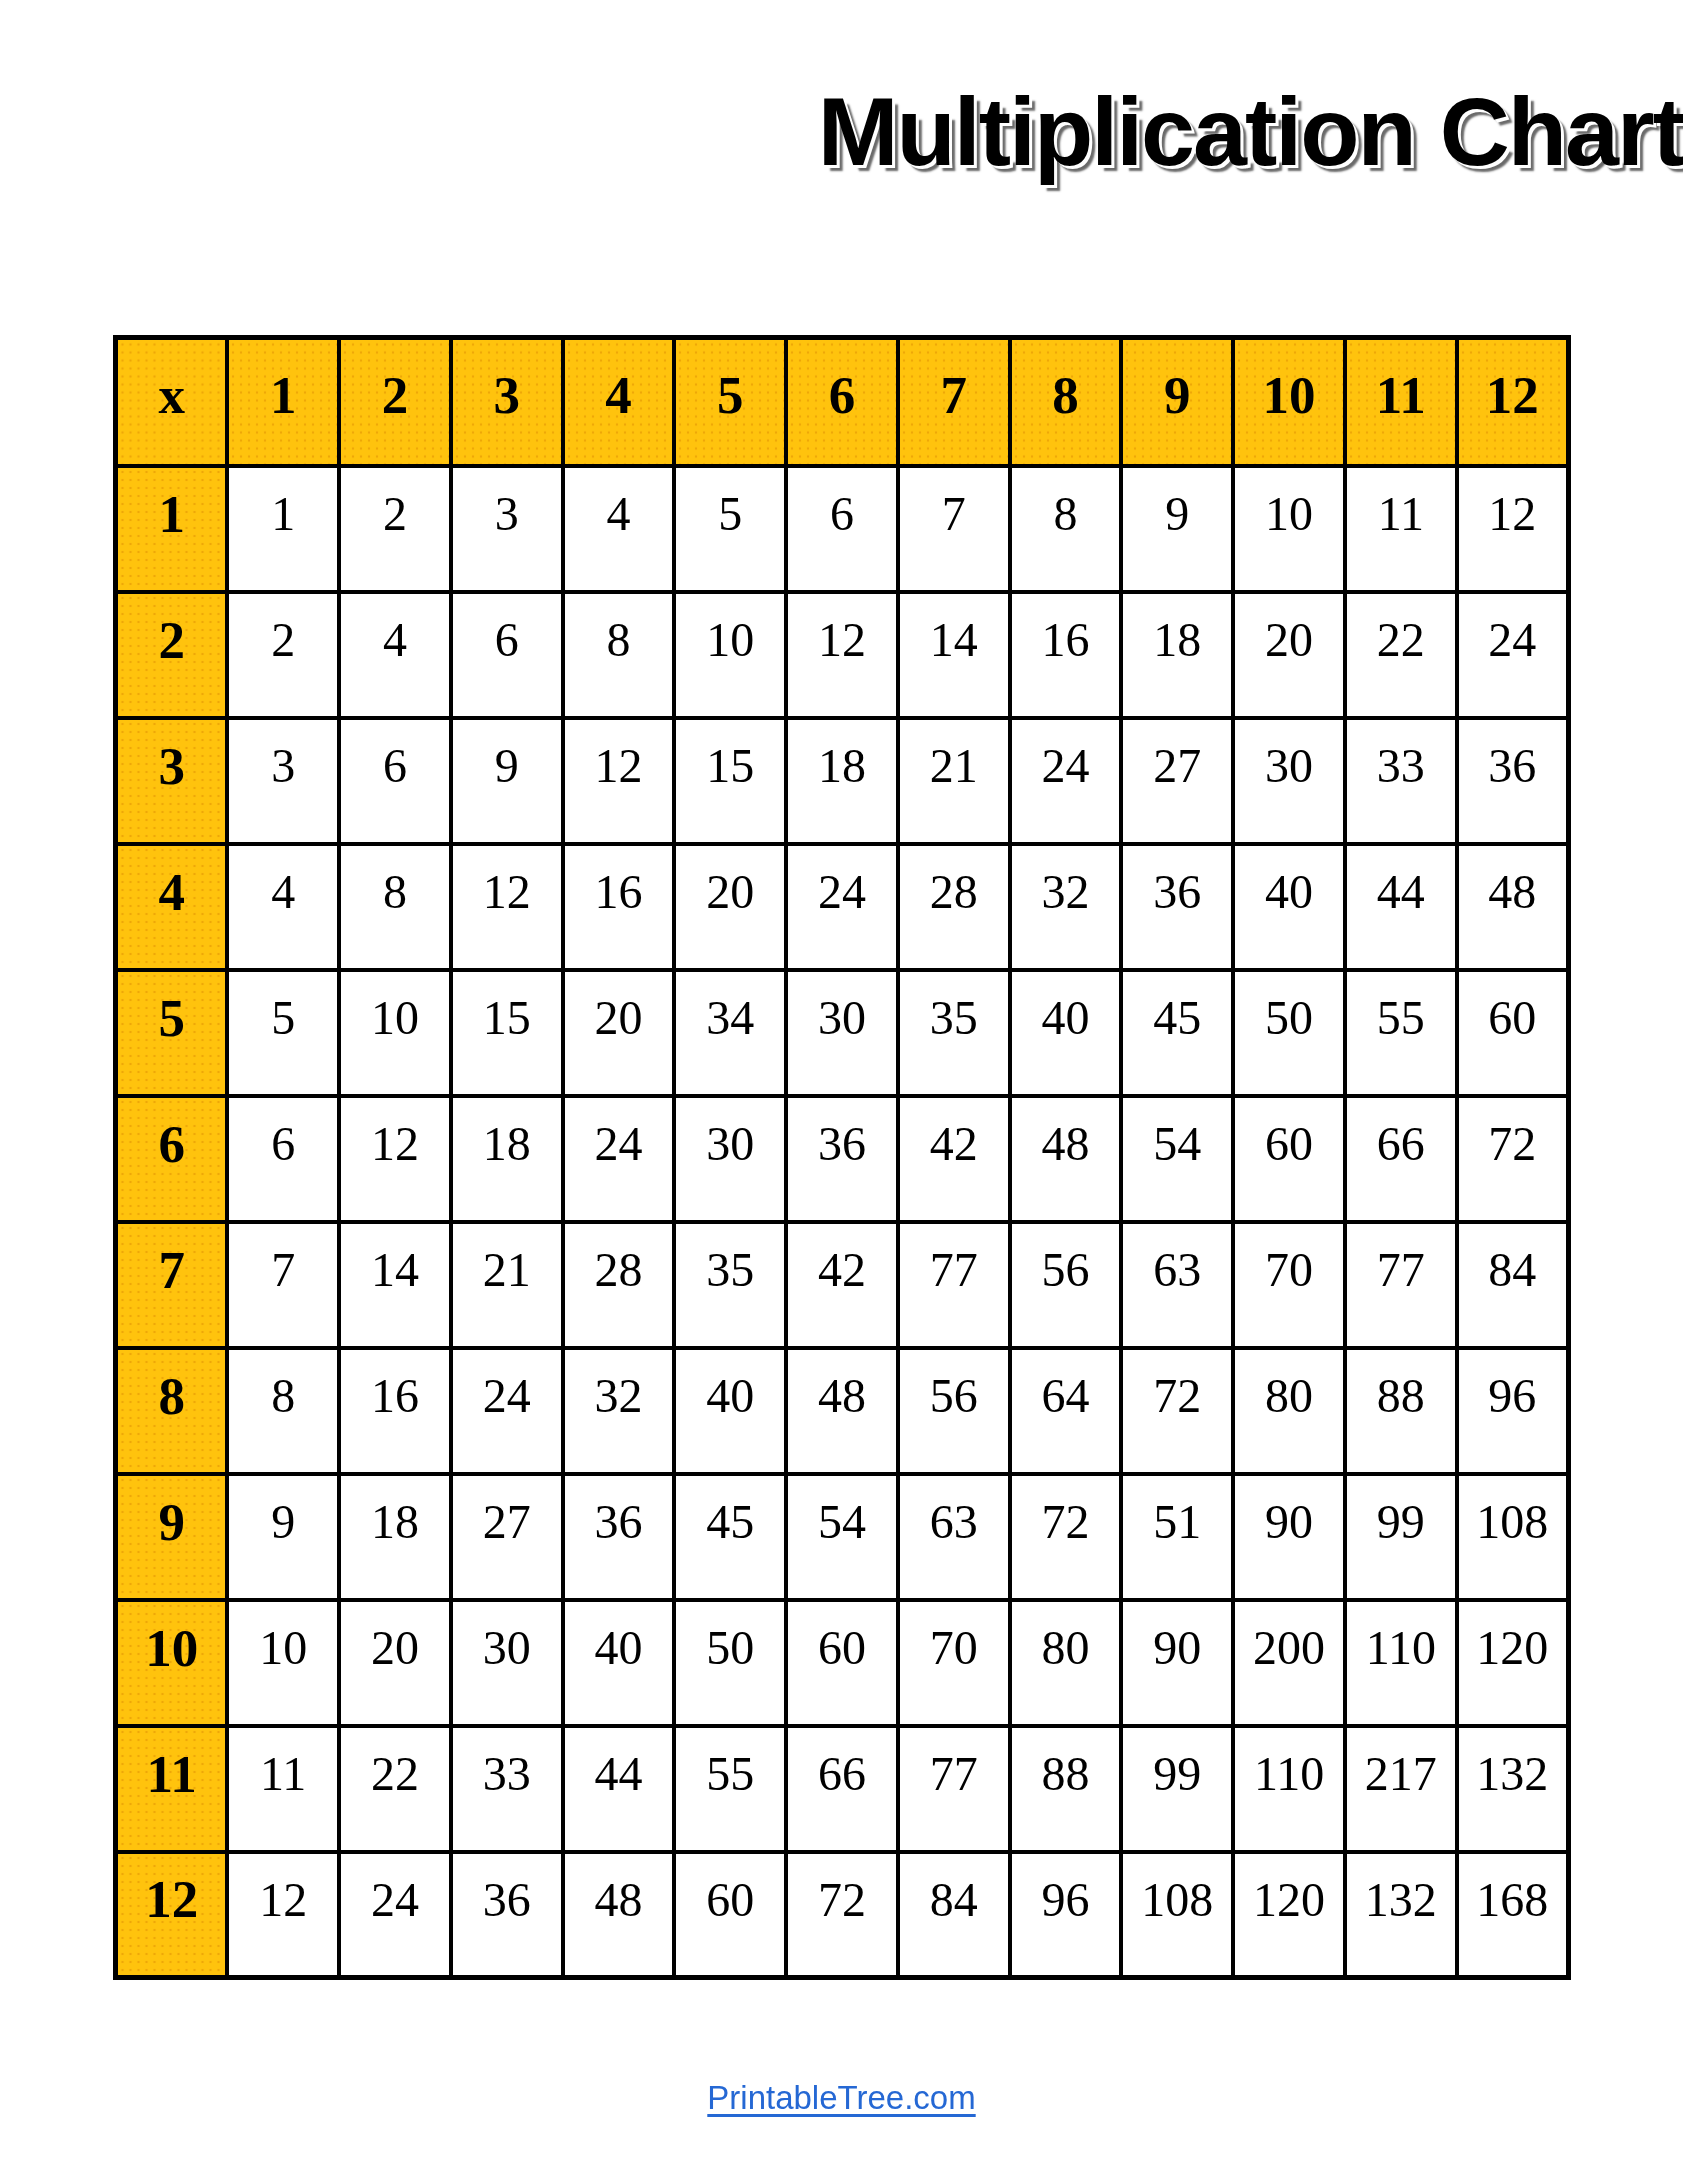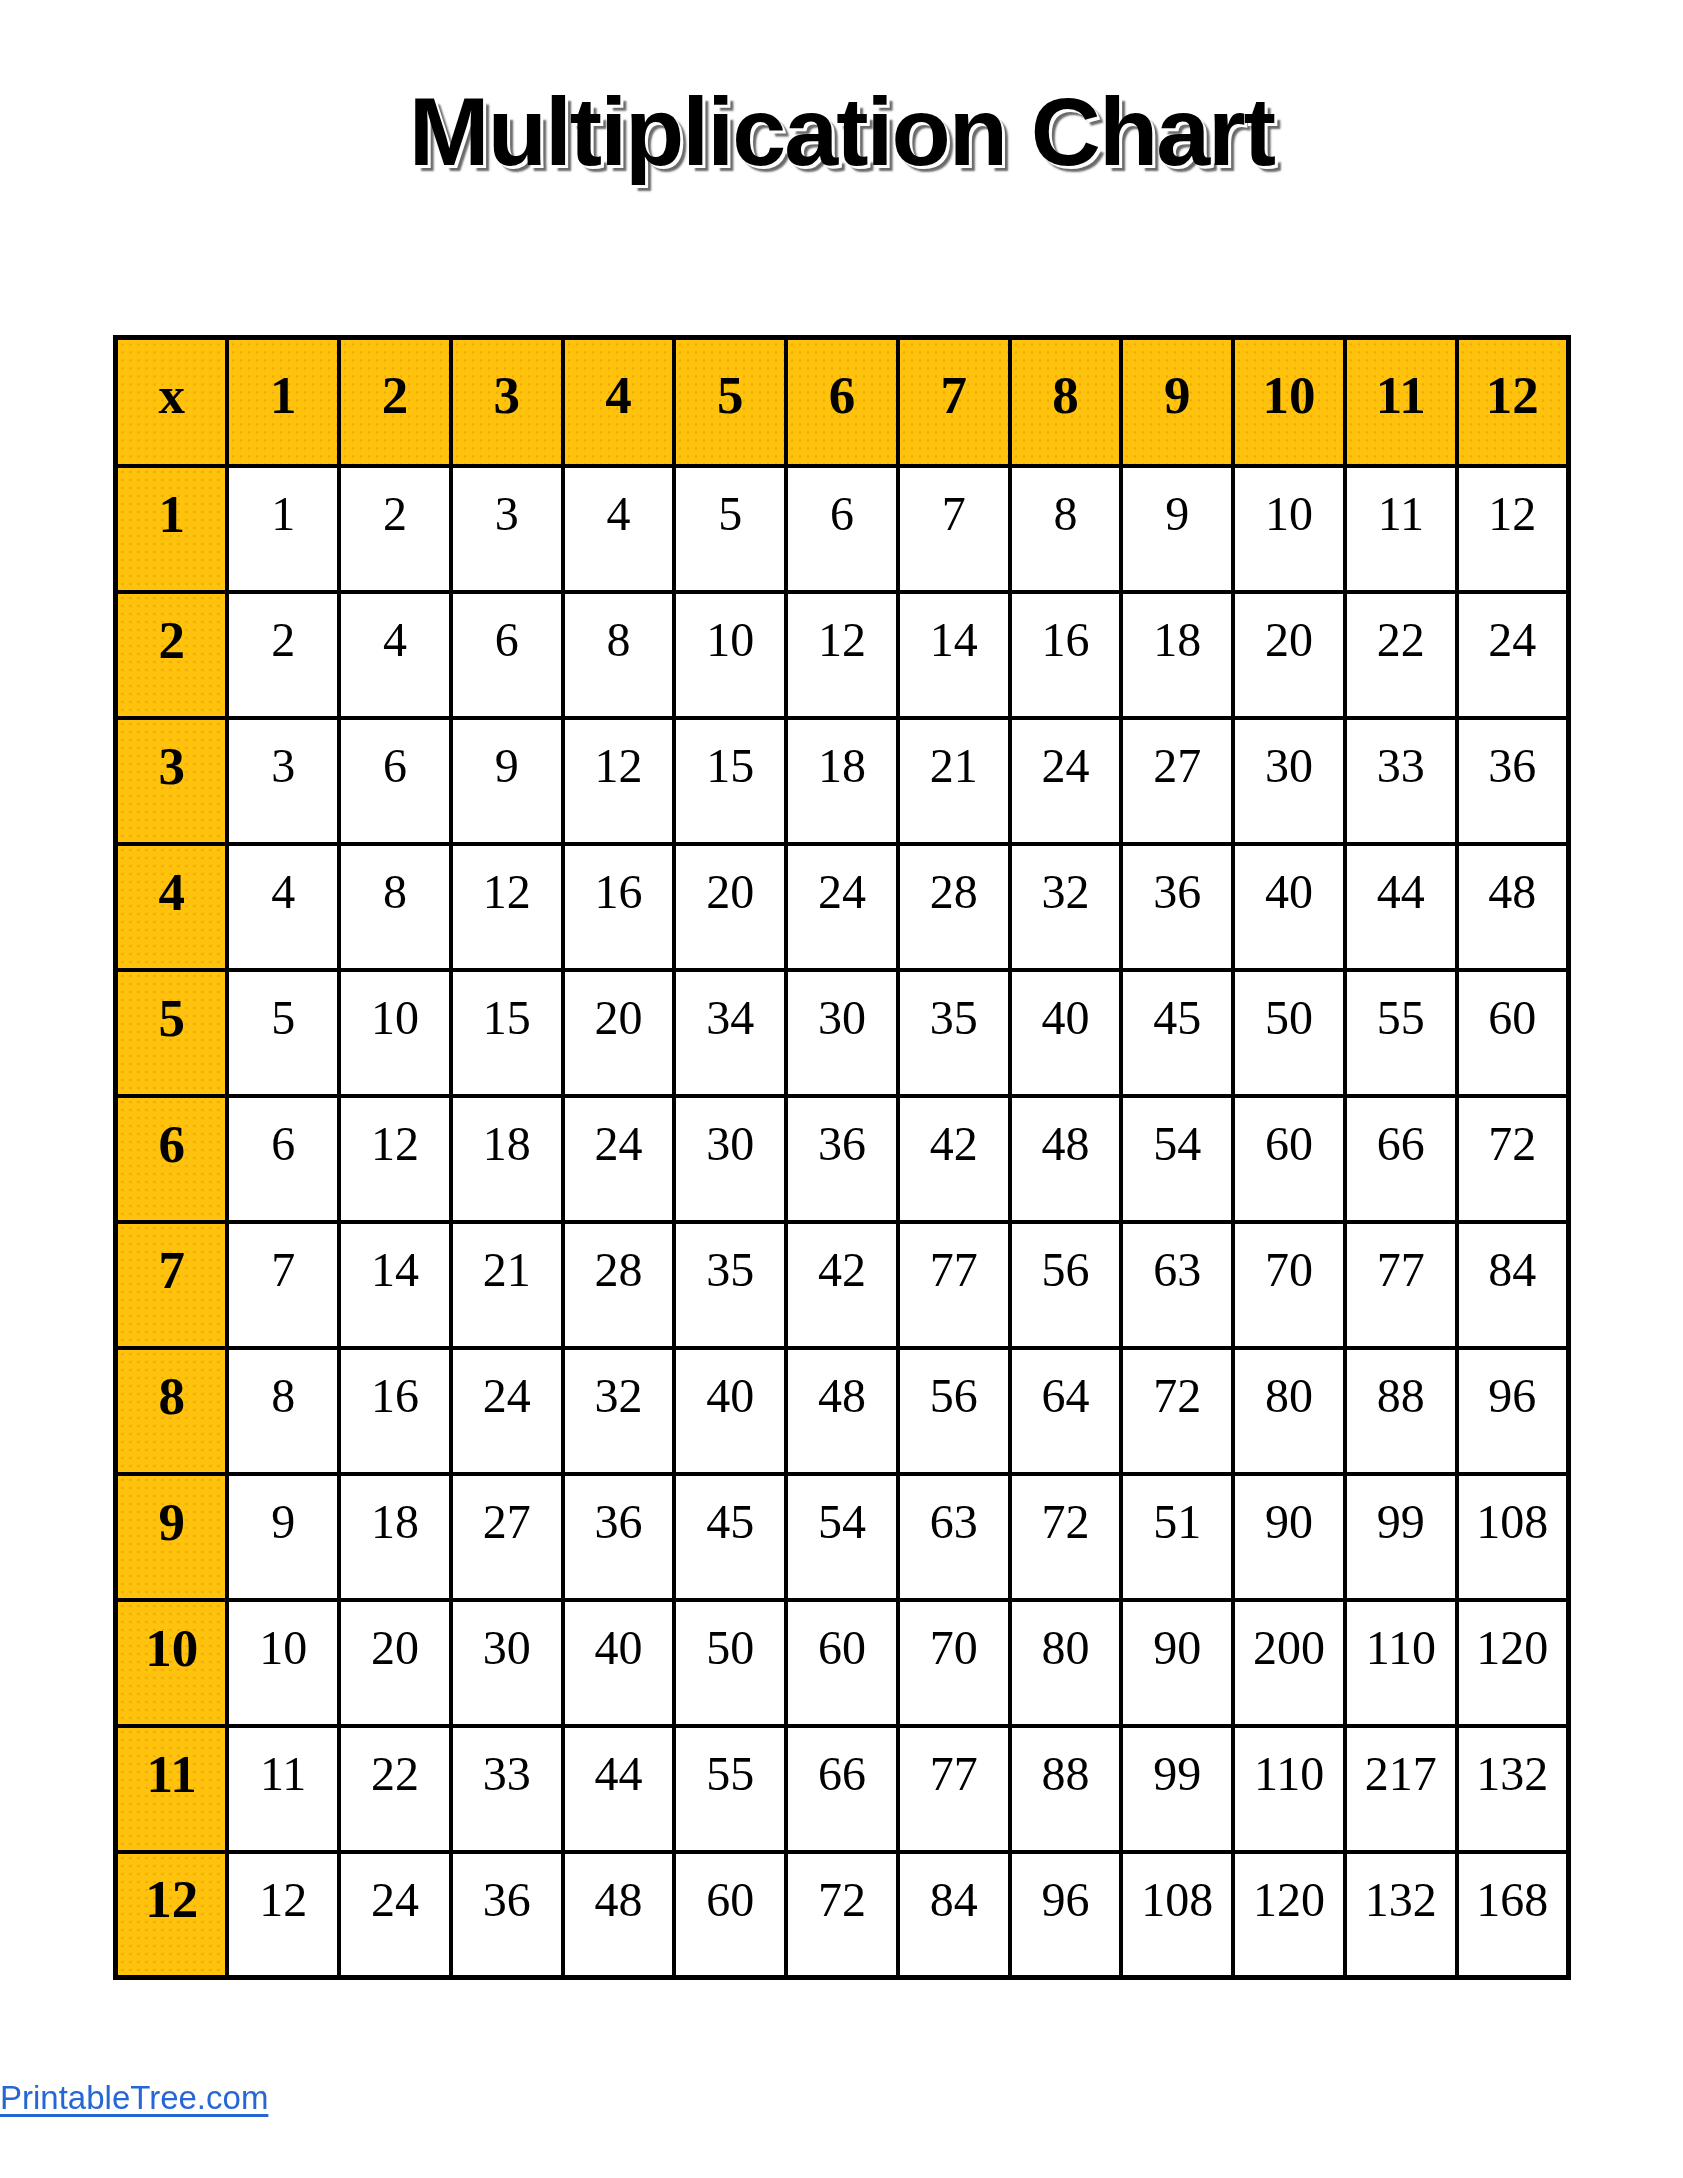--- a/index.html
+++ b/index.html
@@ -16,21 +16,21 @@
     height: 2178px;
     background: #ffffff;
     overflow: hidden;
     font-family: "Liberation Sans", sans-serif;
   }
   .title {
     position: absolute;
     top: 83px;
     left: 0;
     width: 100%;
-    text-align: center;
+    text-align: right;
     font-family: "Liberation Sans", sans-serif;
     font-weight: bold;
     font-size: 97px;
     letter-spacing: -2px;
     color: var(--text-color);
     text-shadow: 3px 3px 0 #ffffff, 6px 6px 2px rgba(80,80,80,0.85);
     line-height: 1;
   }
   table.mult {
     position: absolute;
@@ -64,20 +64,21 @@
     background: #ffffff;
     font-weight: normal;
     font-size: 48px;
     padding-bottom: 30px;
   }
   .footer {
     position: absolute;
     top: 2079px;
     left: 0;
     width: 100%;
+    text-align: center;
   }
   .footer a {
     font-family: "Liberation Sans", sans-serif;
     font-size: 33px;
     color: var(--link-color);
     text-decoration: underline;
     text-underline-offset: 5px;
     cursor: pointer;
   }
 </style>

